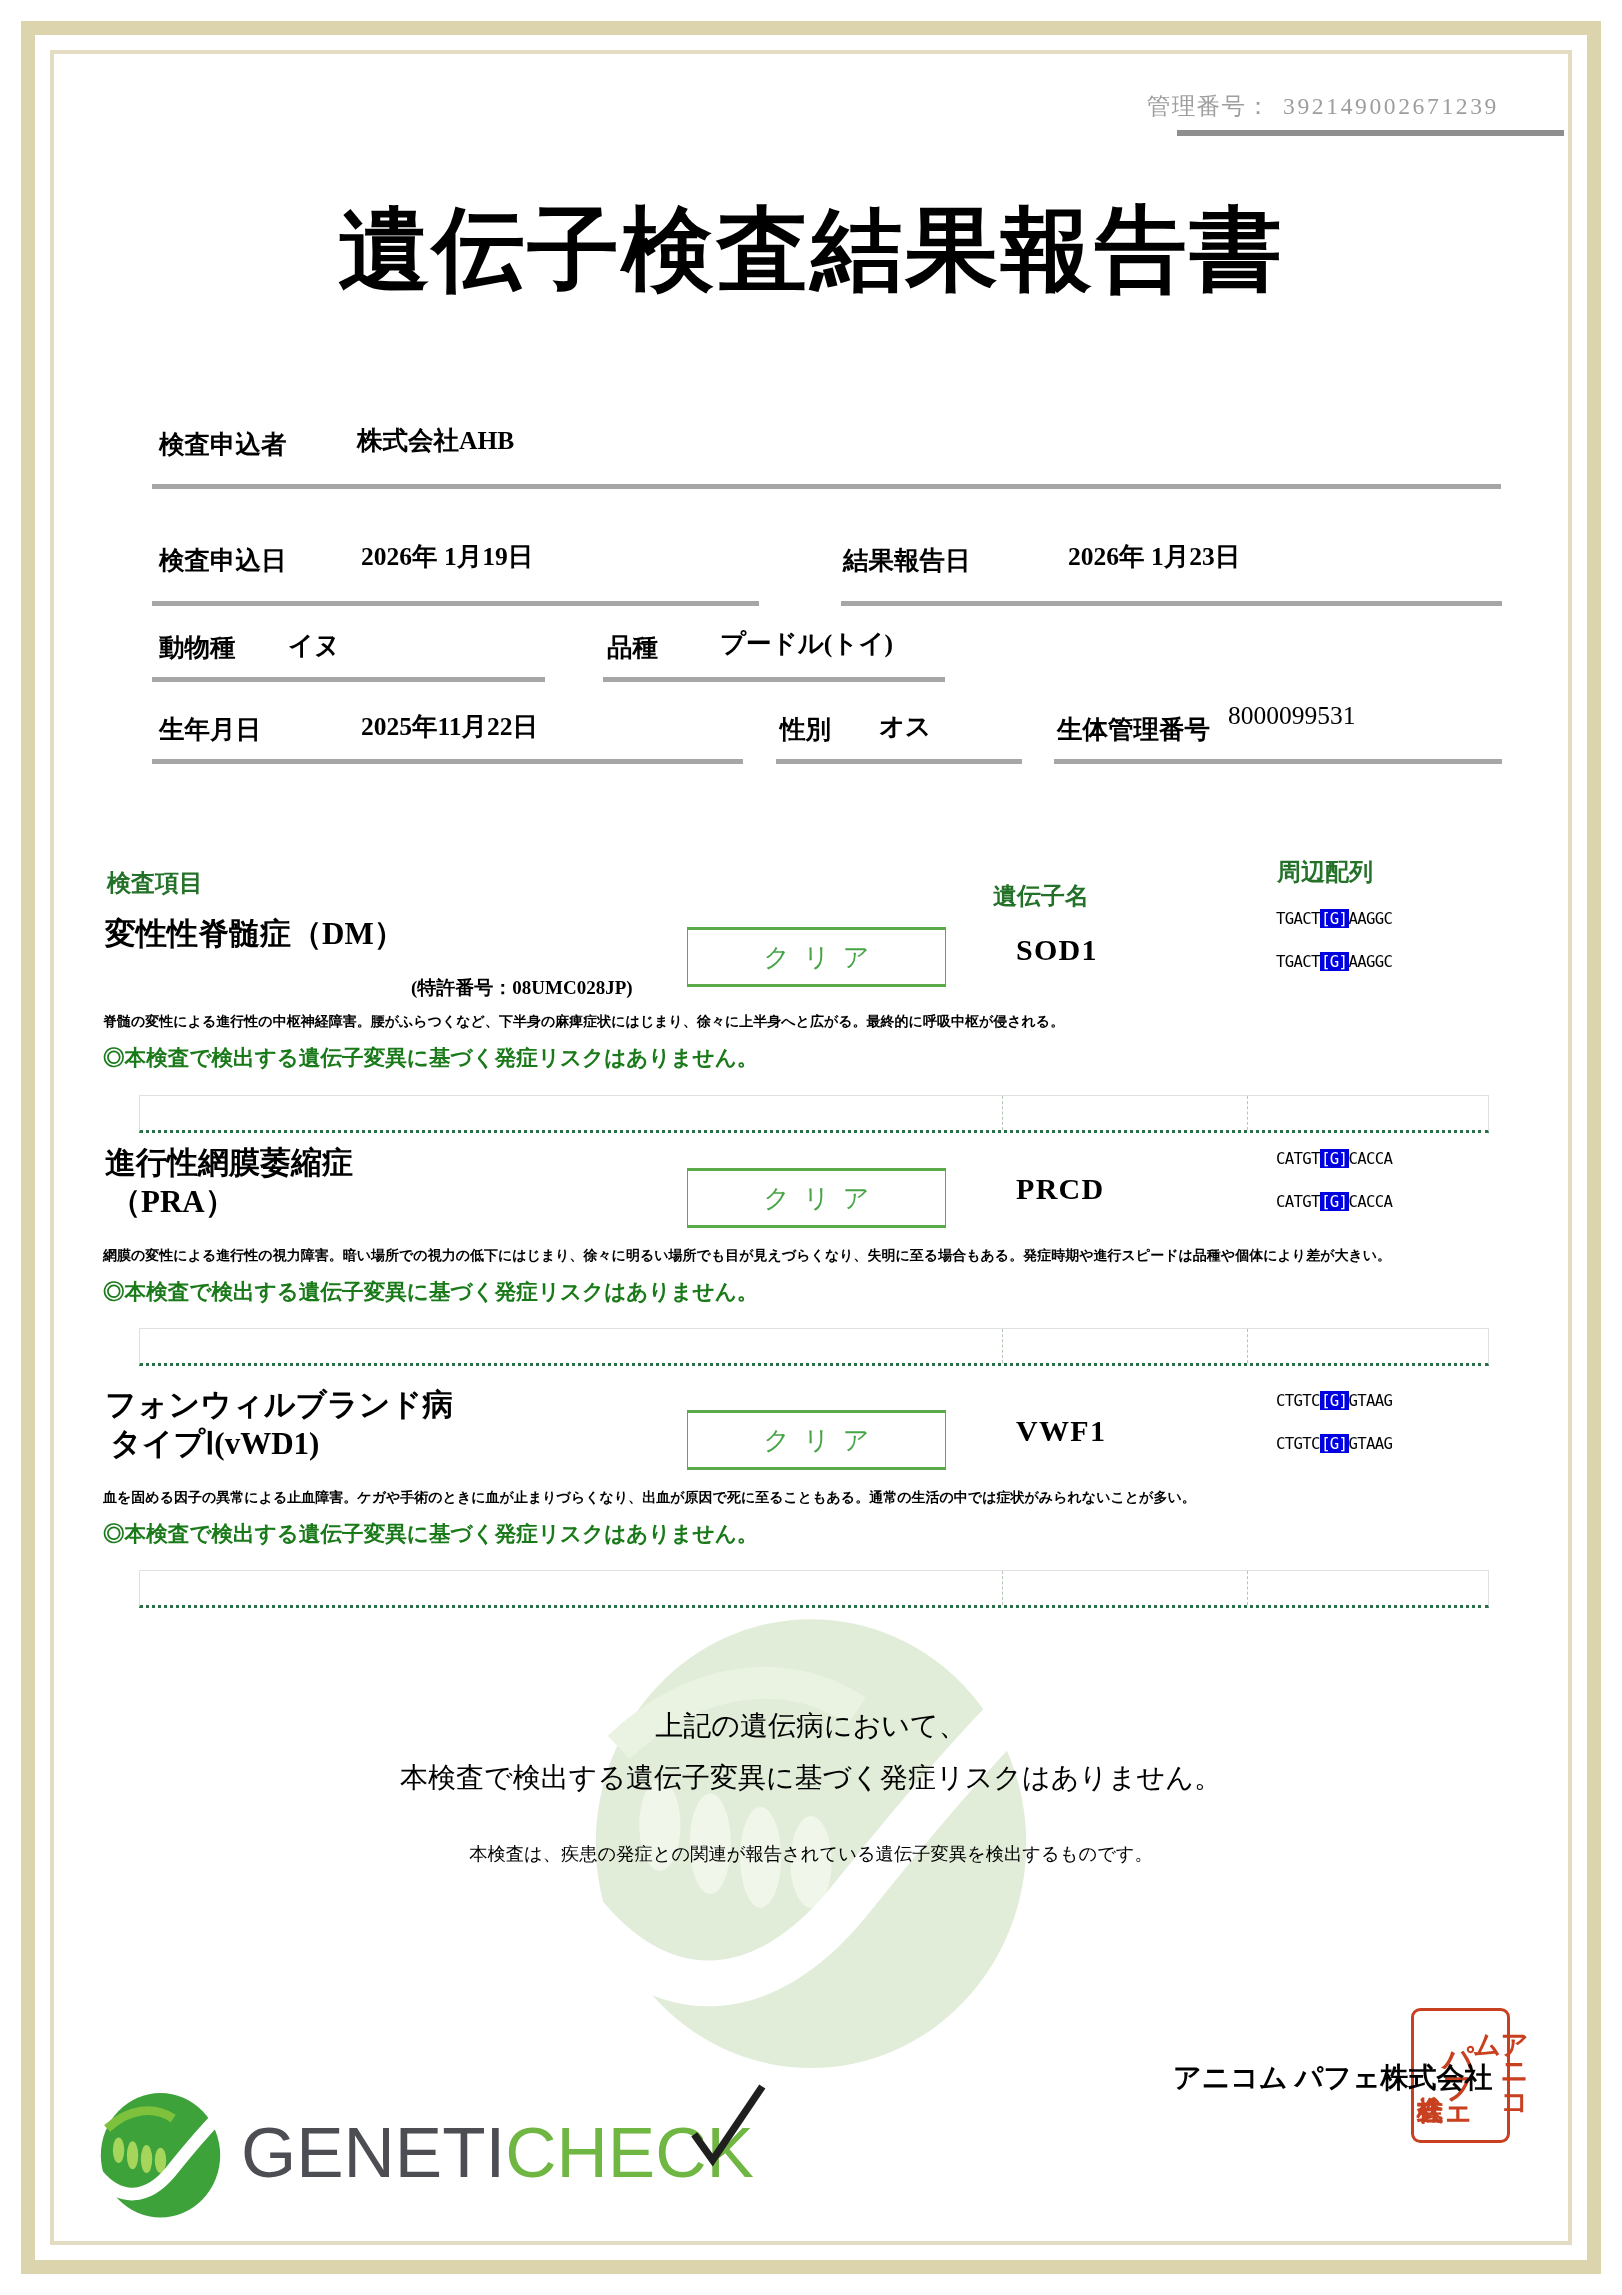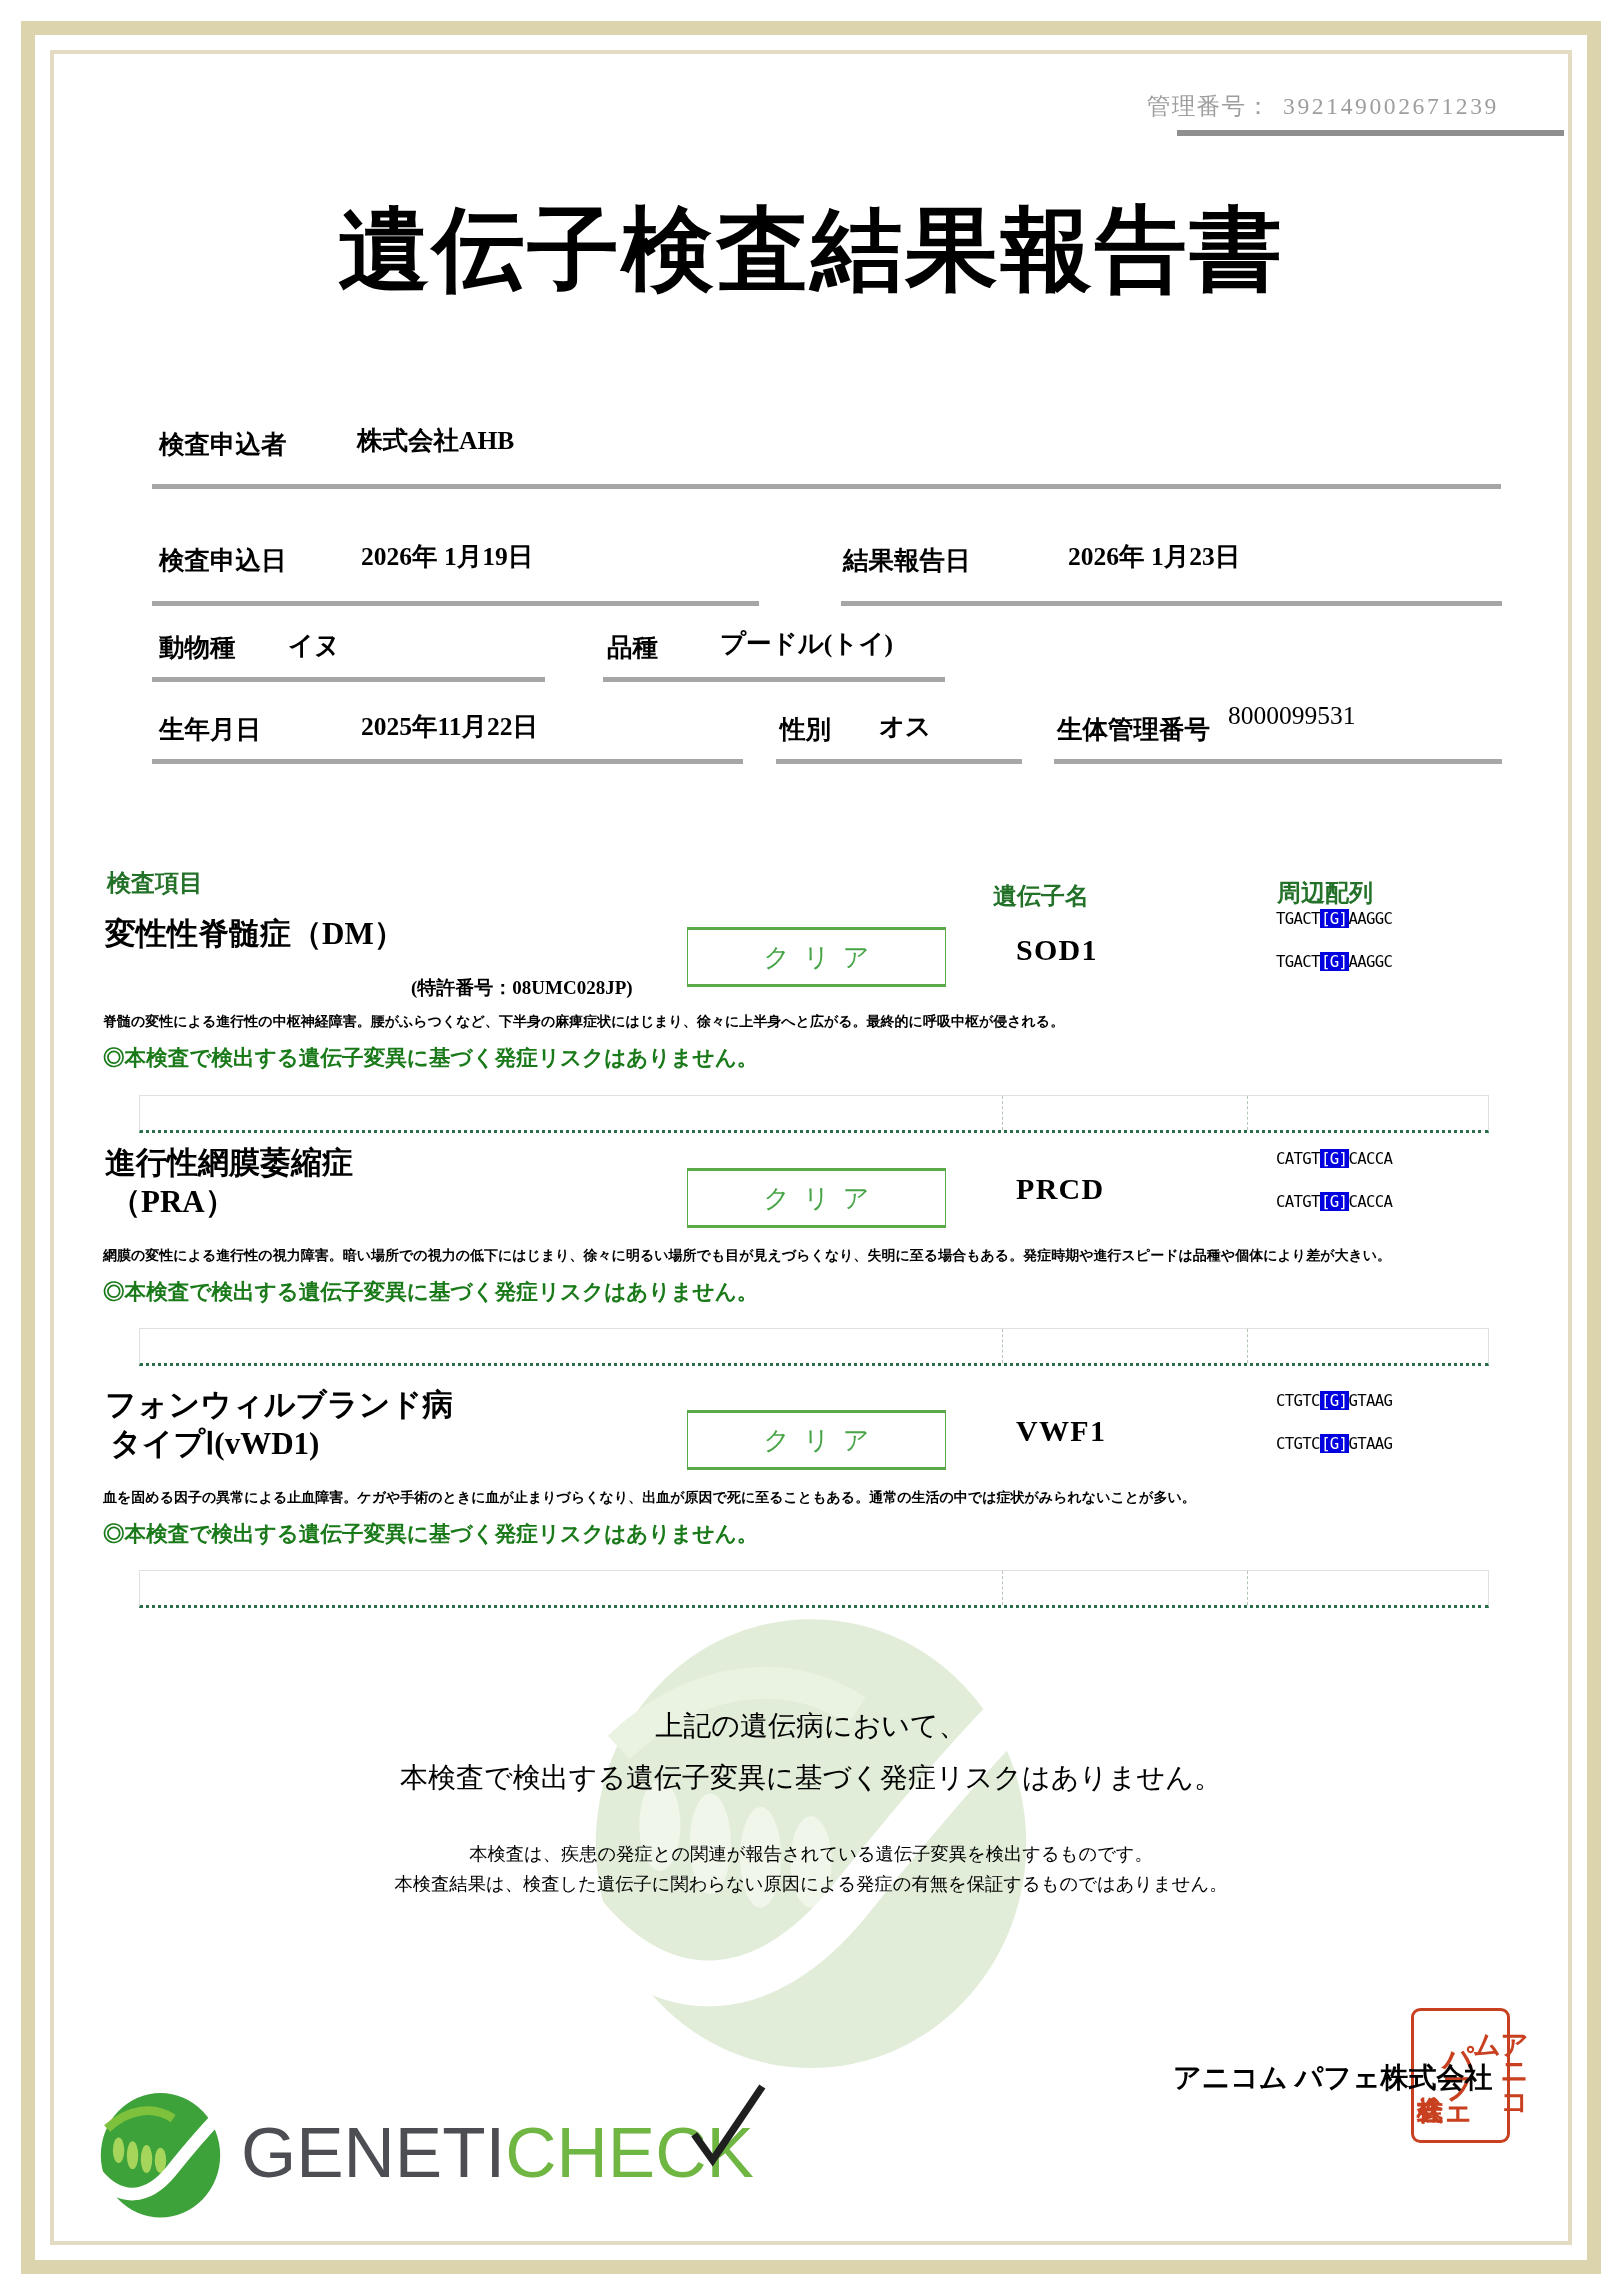--- a/index.html
+++ b/index.html
@@ -36,21 +36,21 @@
   .r4-label2{left:780px;top:712px;} .r4-value2{left:879px;top:709px;}
   .r4-label3{left:1057px;top:712px;} .r4-value3{left:1228px;top:701px;font-weight:500;}
   .r4-bar1{left:152px;top:759px;width:591px;}
   .r4-bar2{left:776px;top:759px;width:246px;}
   .r4-bar3{left:1054px;top:759px;width:448px;}
 
   
   .col-head{position:absolute;font-size:24px;font-weight:700;color:#24722a;white-space:nowrap;}
   .h-item{left:107px;top:867px;}
   .h-gene{left:993px;top:880px;}
-  .h-seq{left:1277px;top:877px;}
+  .h-seq{left:1277px;top:856px;}
 
   
   .item{position:absolute;left:0;width:1622px;}
   .item-1{top:913px;} .item-2{top:1142px;} .item-3{top:1384px;}
   .item-name{position:absolute;left:105px;top:0;font-size:31px;font-weight:700;white-space:nowrap;}
   .item-name2{position:absolute;left:110px;top:39px;font-size:31px;font-weight:700;white-space:nowrap;}
   .item-patent{position:absolute;left:411px;top:62px;font-size:19px;font-weight:700;white-space:nowrap;}
   .result-btn{position:absolute;left:687px;width:257px;height:54px;
               border-top:3.9px solid #5aaa4a;border-bottom:3.9px solid #5aaa4a;
               border-left:1.3px solid #5aaa4a;border-right:1.3px solid #5aaa4a;
@@ -210,21 +210,20 @@
       <ellipse cx="50" cy="55" rx="4.5" ry="10"></ellipse>
     </g>
     <path d="M0 66 C 18 88 40 86 58 64 C 74 44 86 30 100 16" stroke="#ffffff" stroke-width="10" fill="none"></path>
   </svg>
 
   <div class="summary">
     <div class="summary-line1">上記の遺伝病において、</div>
     <div class="summary-line2">本検査で検出する遺伝子変異に基づく発症リスクはありません。</div>
     <div class="summary-notes">
       <div>本検査は、疾患の発症との関連が報告されている遺伝子変異を検出するものです。</div>
-      <div>本検査結果は、検査した遺伝子に関わらない原因による発症の有無を保証するものではありません。</div>
     </div>
   </div>
 
   <svg class="logo-mark" viewBox="0 0 100 100">
     <ellipse cx="50" cy="51" rx="47" ry="49" fill="#3da23a"></ellipse>
     <path d="M8 30 C 25 14 45 12 60 22" stroke="#7ec13d" stroke-width="7" fill="none"></path>
     <g fill="#a5d55a">
       <ellipse cx="17" cy="47" rx="4.5" ry="10"></ellipse>
       <ellipse cx="28" cy="51" rx="4.5" ry="11"></ellipse>
       <ellipse cx="39" cy="54" rx="4.5" ry="11"></ellipse>

